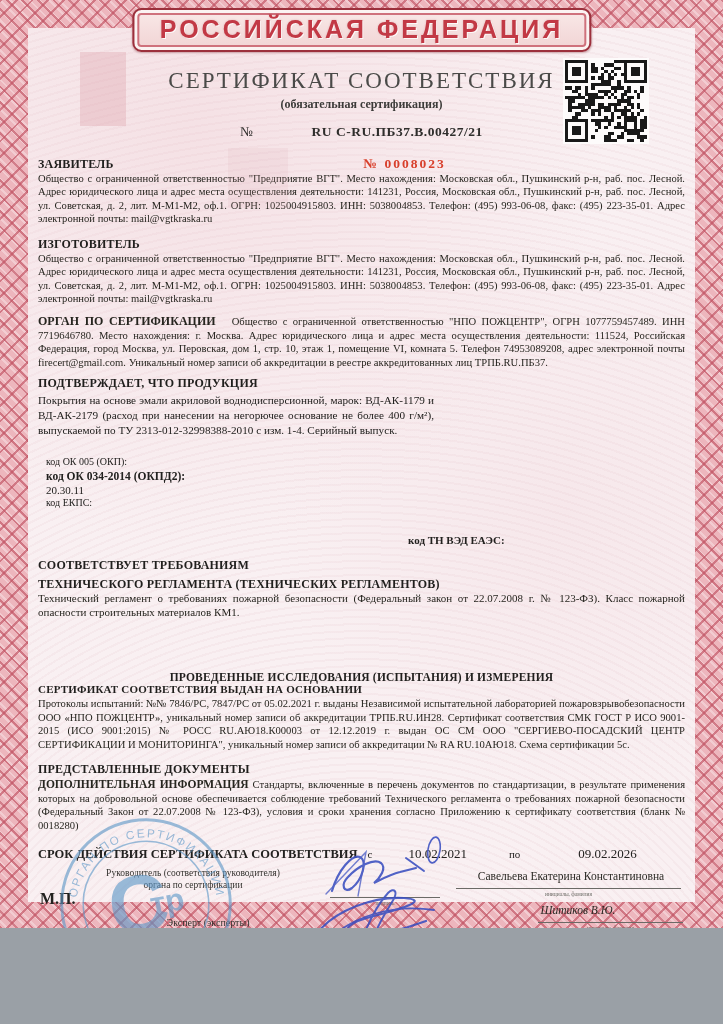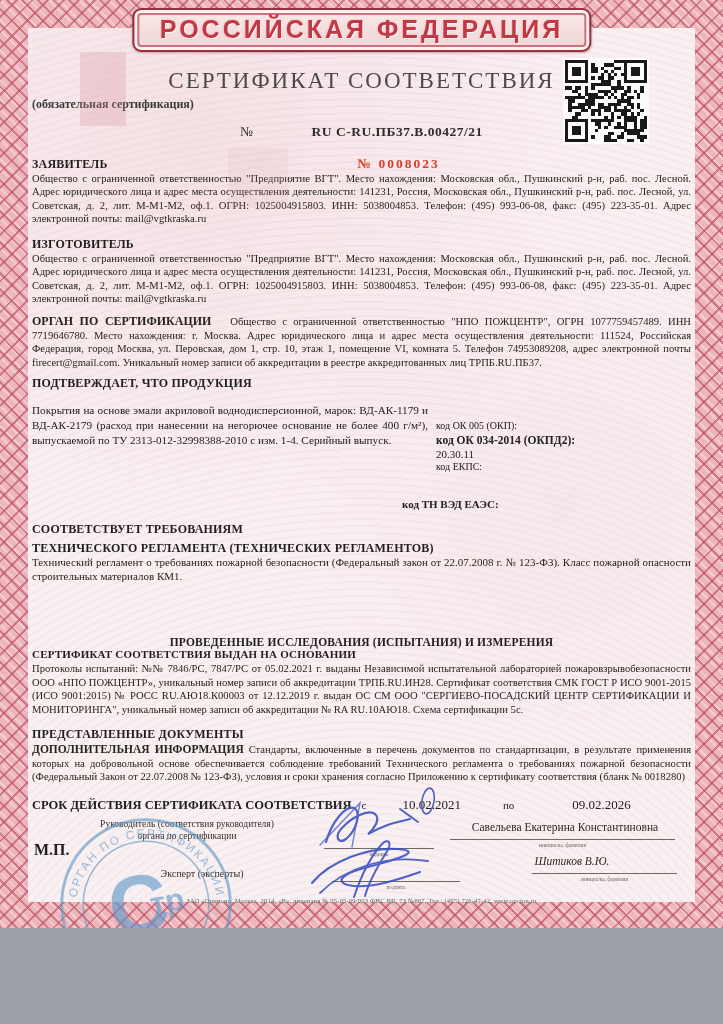--- a/index.html
+++ b/index.html
@@ -16,21 +16,21 @@
     color:#22211f;
     overflow:hidden;
   }
   .inner{
     position:absolute;left:28px;top:28px;right:28px;bottom:26px;
     background:
       radial-gradient(circle at 25% 12%, rgba(235,190,198,.30), transparent 45%),
       radial-gradient(circle at 80% 55%, rgba(238,205,212,.25), transparent 40%),
       repeating-radial-gradient(circle at 50% 130%, rgba(216,168,178,.10) 0 2px, transparent 2px 7px),
       #f9f0f2;
-    padding:0 4px;
+    padding:0 10px;
     box-sizing:border-box;
   }
   .watermark{position:absolute;left:52px;top:24px;width:46px;height:74px;background:rgba(216,142,154,.28);}
   .watermark2{position:absolute;left:200px;top:120px;width:60px;height:60px;background:rgba(222,170,180,.14);}
 
   .banner{
     position:absolute;left:50%;top:8px;transform:translateX(-50%);
     z-index:5;
     background:linear-gradient(#f9e9e8,#f1d3d4);
     border:2px solid #9c303c;
@@ -40,41 +40,41 @@
     white-space:nowrap;
   }
   .banner-text{
     font-family:"Liberation Sans","DejaVu Sans",sans-serif;
     font-weight:bold;font-size:25px;letter-spacing:3px;
     color:#c23945;
     text-shadow:1px 1px 0 rgba(255,255,255,.85), 0 0 2px rgba(150,30,40,.25);
   }
 
   .title{margin-top:40px;text-align:center;font-size:23px;letter-spacing:2px;color:#4a4a48;font-weight:normal;}
-  .subtitle{margin-top:3px;font-size:12px;font-weight:bold;color:#3c3b39;}
+  .subtitle{margin-top:3px;text-align:center;font-size:12px;font-weight:bold;color:#3c3b39;}
   .number-row{margin-top:12px;text-align:center;font-size:13.5px;color:#2f2e2c;}
   .number-row .no{margin-right:55px;}
   .cert-number{letter-spacing:.5px;font-weight:bold;color:#2f2e2c;}
 
   .qr{
     position:absolute;right:46px;top:30px;
     display:grid;grid-template-columns:repeat(25,1fr);grid-template-rows:repeat(25,1fr);
     width:82px;height:82px;background:#fdfbfb;padding:2px;
   }
   .qr div{width:100%;height:100%;}
   .qr .m{background:#191919;}
 
   .sec-head{font-size:12px;font-weight:bold;letter-spacing:.2px;color:#201f1d;}
   .para{font-size:10.6px;line-height:1.27;text-align:justify;color:#26251f;}
   .lead{font-weight:bold;font-size:12px;}
 
   .applicant-head{display:flex;align-items:baseline;margin-top:16px;}
   .blank-no{margin-left:250px;color:#d8402c;font-weight:bold;font-size:13.5px;letter-spacing:2px;}
 
-  .product-flex{display:flex;margin-top:12px;}
+  .product-flex{display:flex;margin-top:2px;flex-direction:column;}
   .product-desc{width:396px;font-size:11.2px;line-height:1.35;text-align:justify;}
   .codes{width:245px;padding-left:8px;padding-top:17px;box-sizing:border-box;}
   .codes .c1{font-size:10px;}
   .codes .c2{font-size:11.5px;font-weight:bold;margin-top:3px;}
   .codes .c3{font-size:11px;margin-top:2px;}
   .codes .c4{font-size:10px;margin-top:1px;}
   .tnved{margin-top:26px;margin-left:358px;font-weight:bold;}
   .tnved .t1{font-size:10.5px;}
   .tnved .t2{font-size:11px;margin-left:12px;margin-top:2px;}
 

